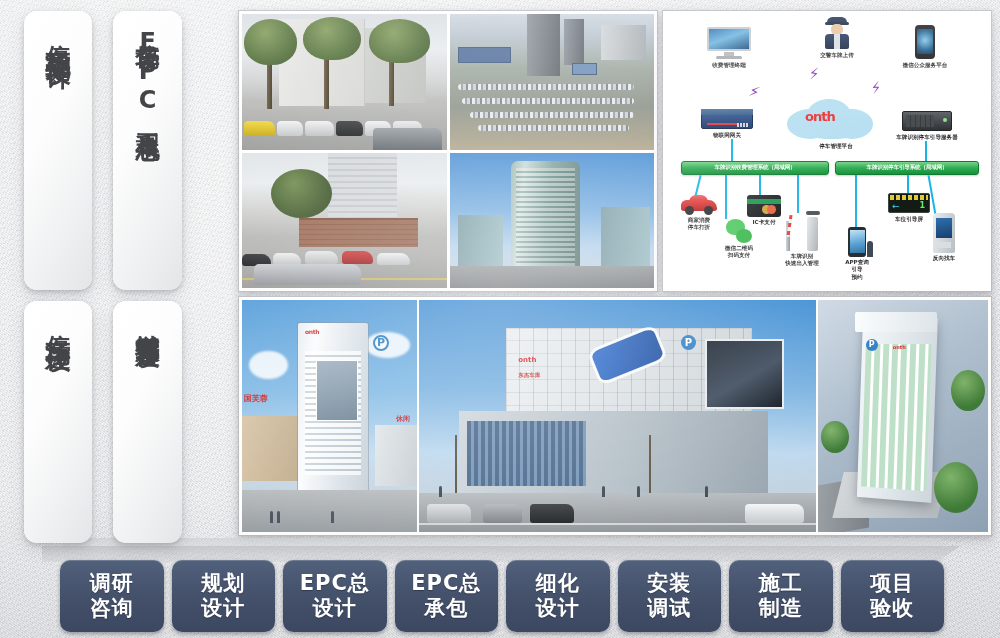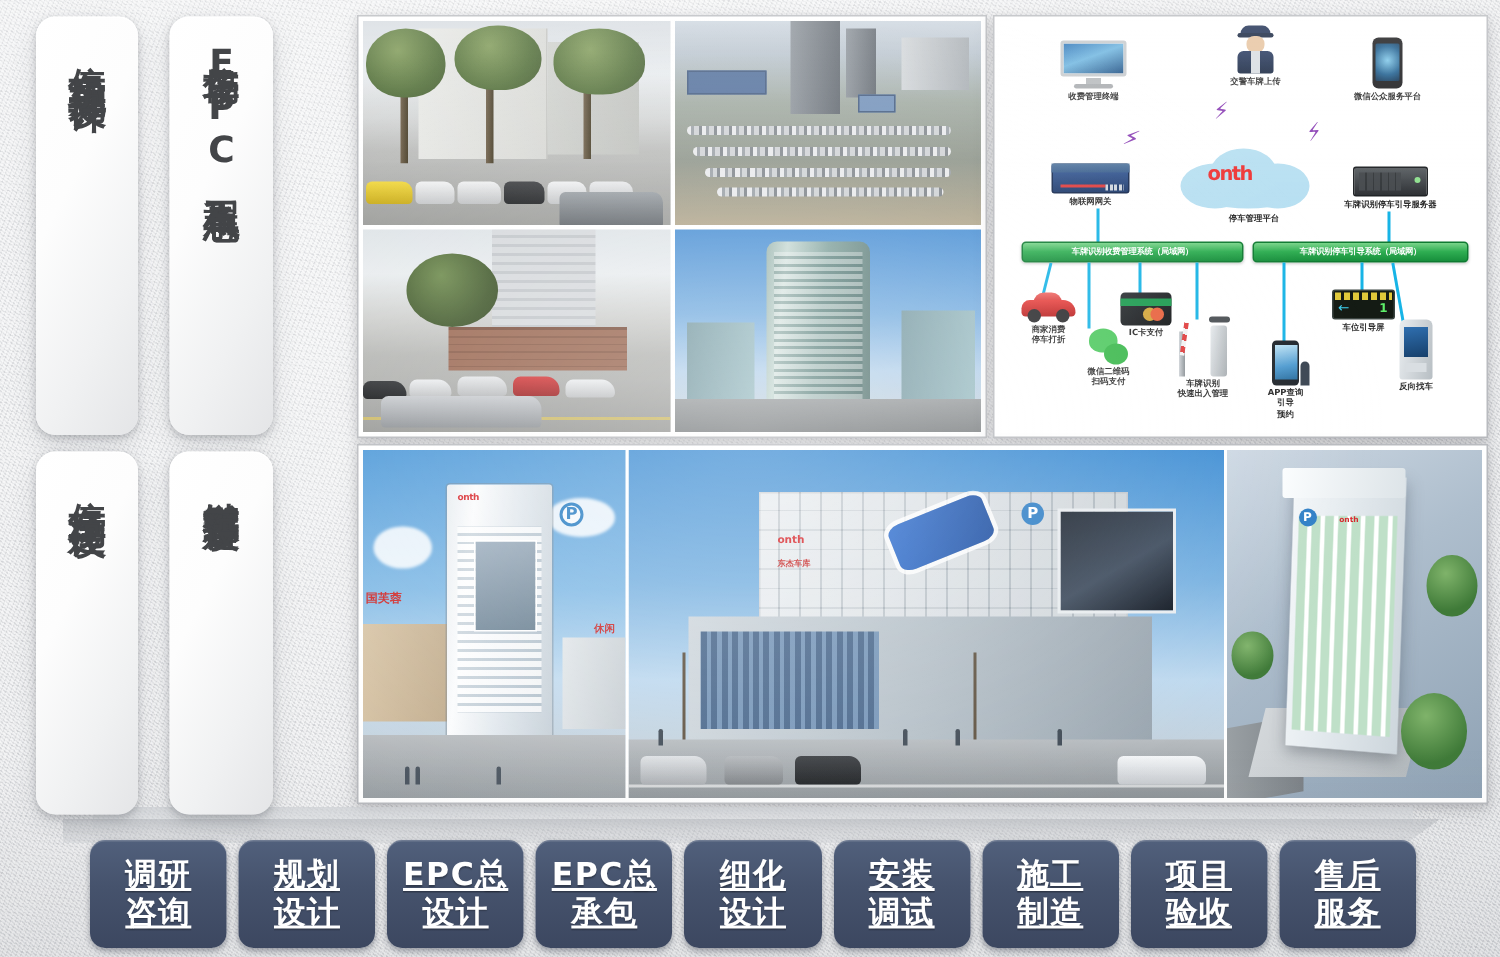--- a/index.html
+++ b/index.html
@@ -352,21 +352,21 @@
     border-radius: 10px;
     background: linear-gradient(180deg,#51607c 0%,#46536d 42%,#3c4760 100%);
     box-shadow: 0 2px 4px rgba(55,62,78,.45), inset 0 1px 0 rgba(255,255,255,.18);
     display: flex; flex-direction: column;
     align-items: center; justify-content: center;
     color: #ffffff;
     font-size: 21px; font-weight: 700; line-height: 1.18;
     letter-spacing: 1px;
     text-shadow: 0 1px 1px rgba(0,0,0,.30);
   }
-  .procbtn span { display: block; white-space: nowrap; text-decoration: underline; }
+  .procbtn span { display: block; white-space: nowrap; }
 </style>
 </head>
 <body>
 
 <div id="page">
 
   <div class="vcard" id="vcard-0">
     <div class="vtext">停车场规划设计</div>
   </div>
   <div class="vcard" id="vcard-1">
@@ -682,19 +682,15 @@
       <span>调试</span>
     </div>
     <div class="procbtn">
       <span>施工</span>
       <span>制造</span>
     </div>
     <div class="procbtn">
       <span>项目</span>
       <span>验收</span>
     </div>
-    <div class="procbtn">
-      <span>售后</span>
-      <span>服务</span>
-    </div>
   </div>
 
 </div>
 
 </body></html>

